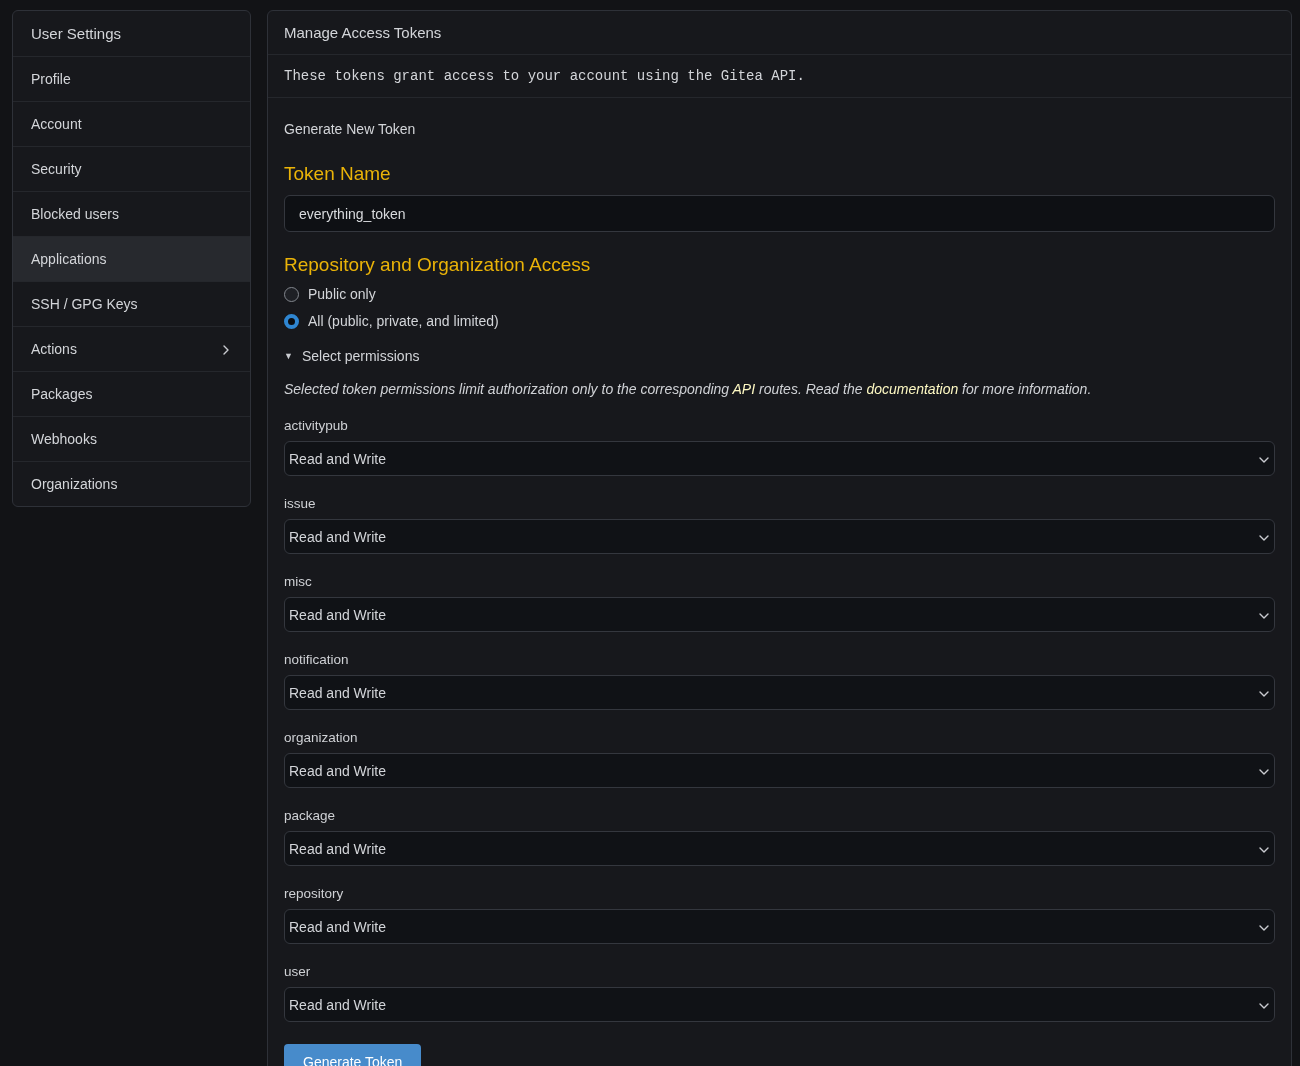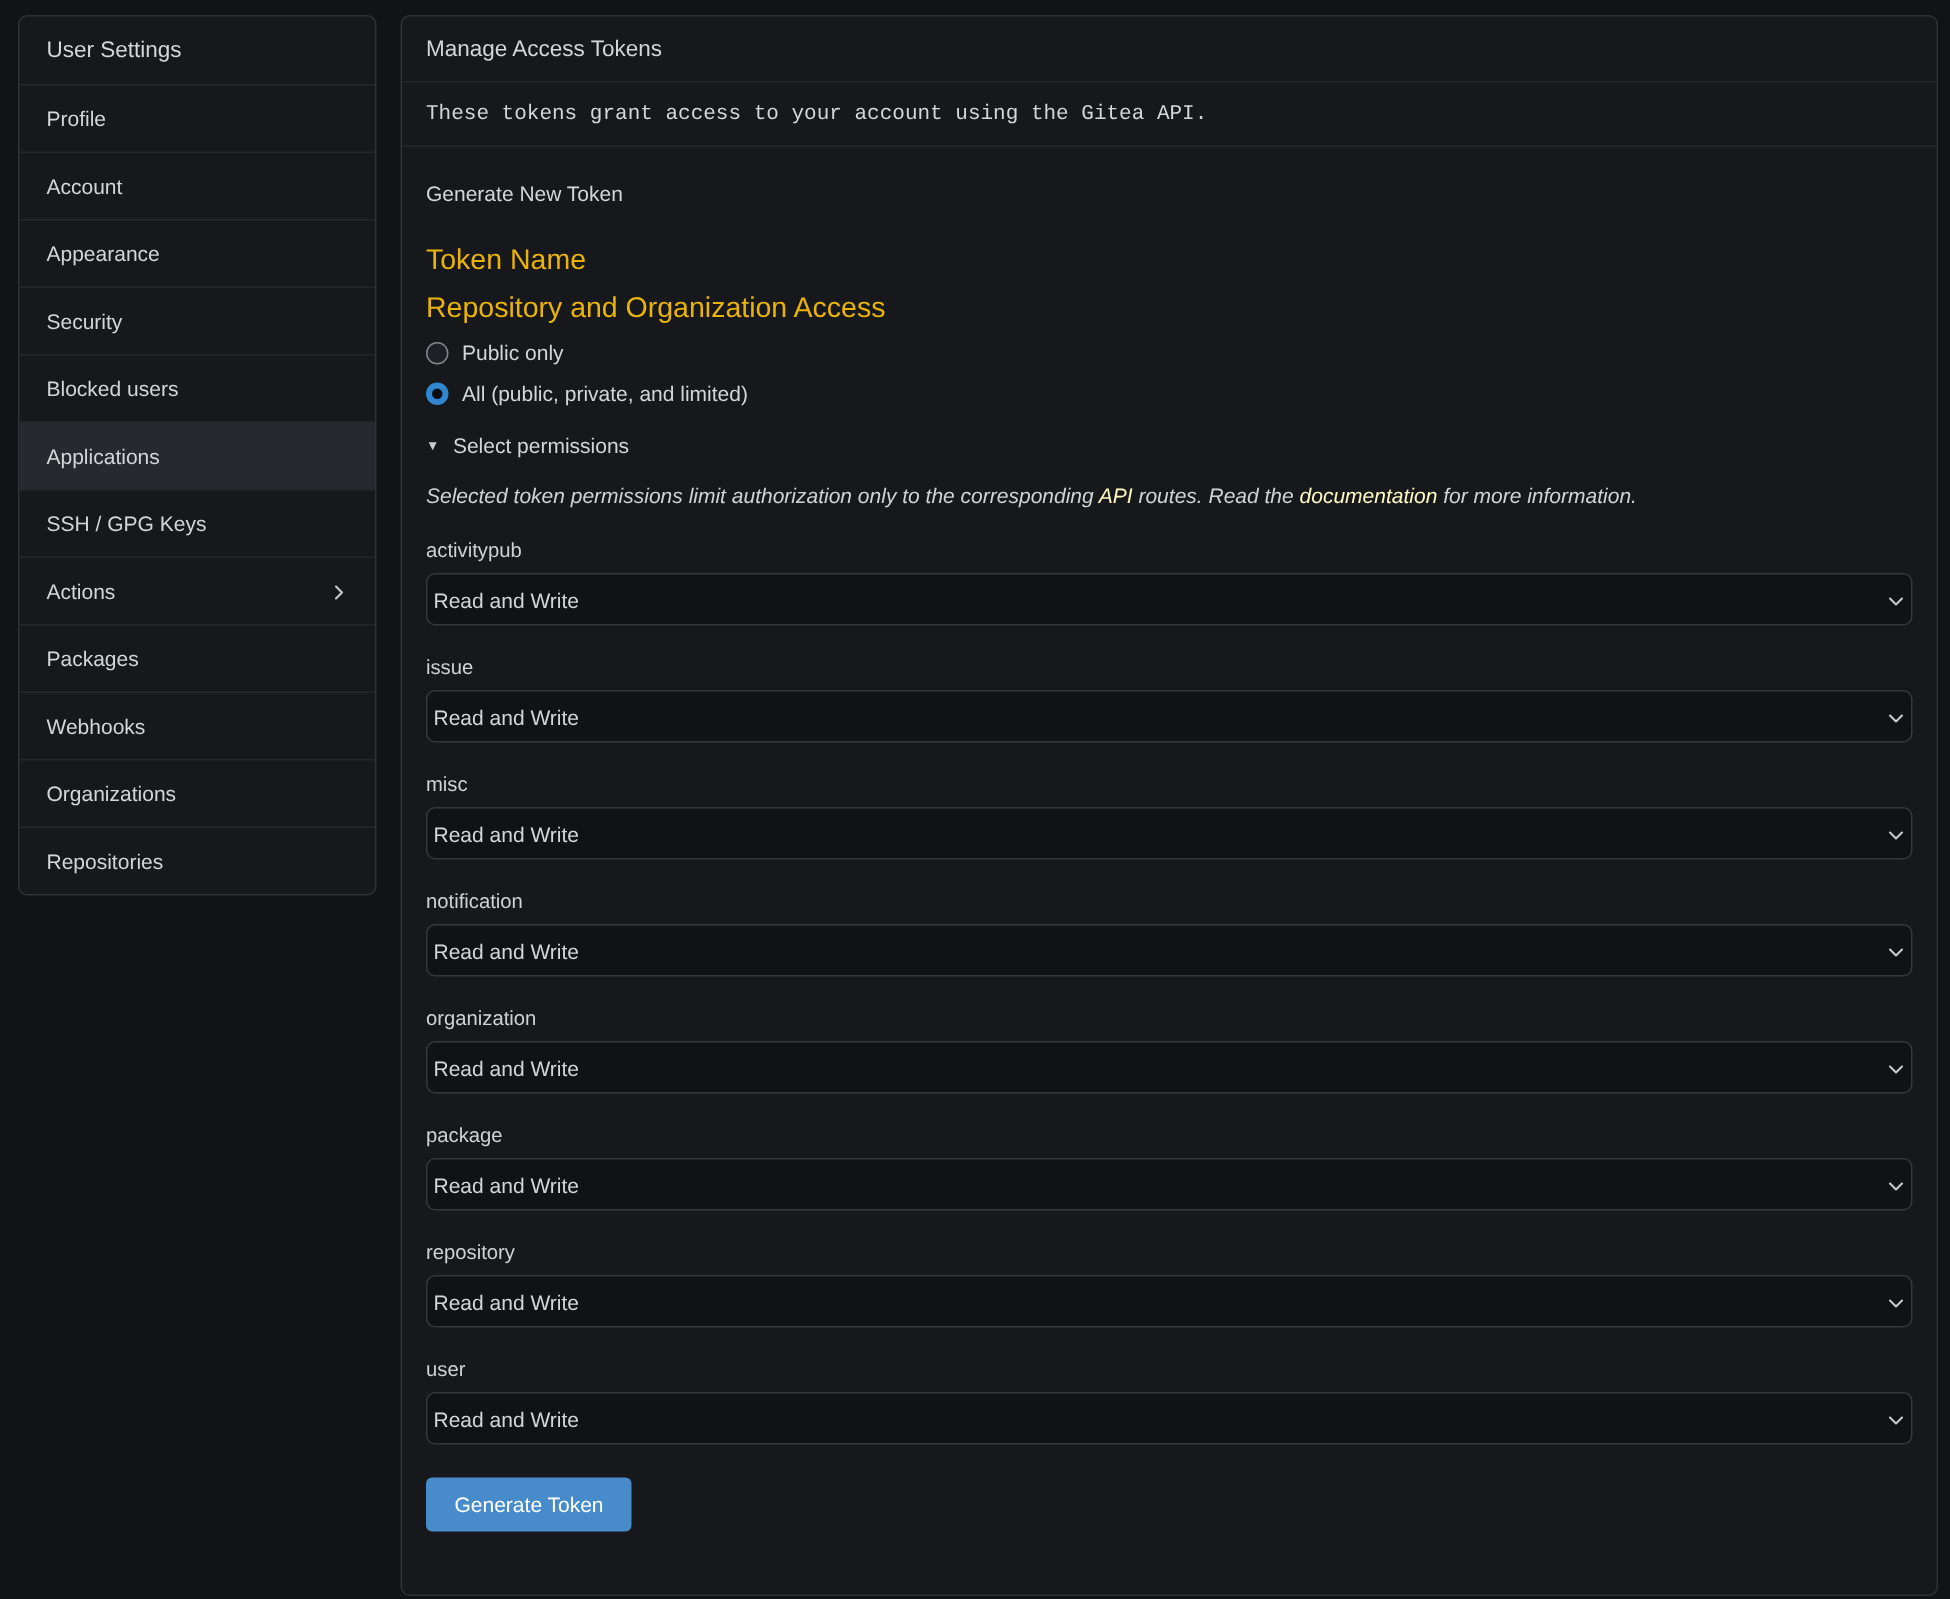--- a/index.html
+++ b/index.html
@@ -142,23 +142,20 @@
     <div class="sidebar-row sidebar-title">
       <span>User Settings</span>
     </div>
     <div class="sidebar-row">
       <span>Profile</span>
     </div>
     <div class="sidebar-row">
       <span>Account</span>
     </div>
     <div class="sidebar-row">
-      <span>Appearance</span>
-    </div>
-    <div class="sidebar-row">
       <span>Security</span>
     </div>
     <div class="sidebar-row">
       <span>Blocked users</span>
     </div>
     <div class="sidebar-row active">
       <span>Applications</span>
     </div>
     <div class="sidebar-row">
       <span>SSH / GPG Keys</span>
@@ -173,37 +170,35 @@
     </div>
     <div class="sidebar-row">
       <span>Packages</span>
     </div>
     <div class="sidebar-row">
       <span>Webhooks</span>
     </div>
     <div class="sidebar-row">
       <span>Organizations</span>
     </div>
-    <div class="sidebar-row">
-      <span>Repositories</span>
-    </div>
   </nav>
 
   <section class="main">
     <div class="main-header">
       <span>Manage Access Tokens</span>
     </div>
     <div class="main-desc">
       <span>These tokens grant access to your account using the Gitea API.</span>
     </div>
 
     <form class="form">
       <div class="section-title">Generate New Token</div>
 
       <label class="field-label">Token Name</label>
+      <input class="text-input group-gap" type="text" value="everything_token" style="">
 
       <div class="field-label" style="">Repository and Organization Access</div>
 
       <div class="radio-row">
         <span class="radio-circle"></span>
         <span>Public only</span>
       </div>
       <div class="radio-row">
         <span class="radio-circle selected"></span>
         <span>All (public, private, and limited)</span>

